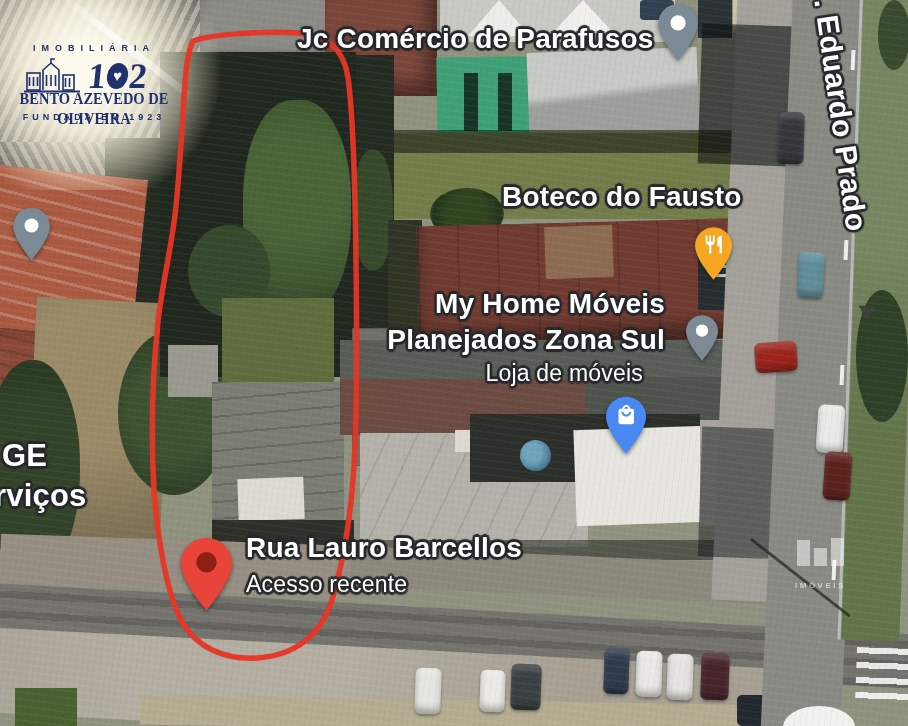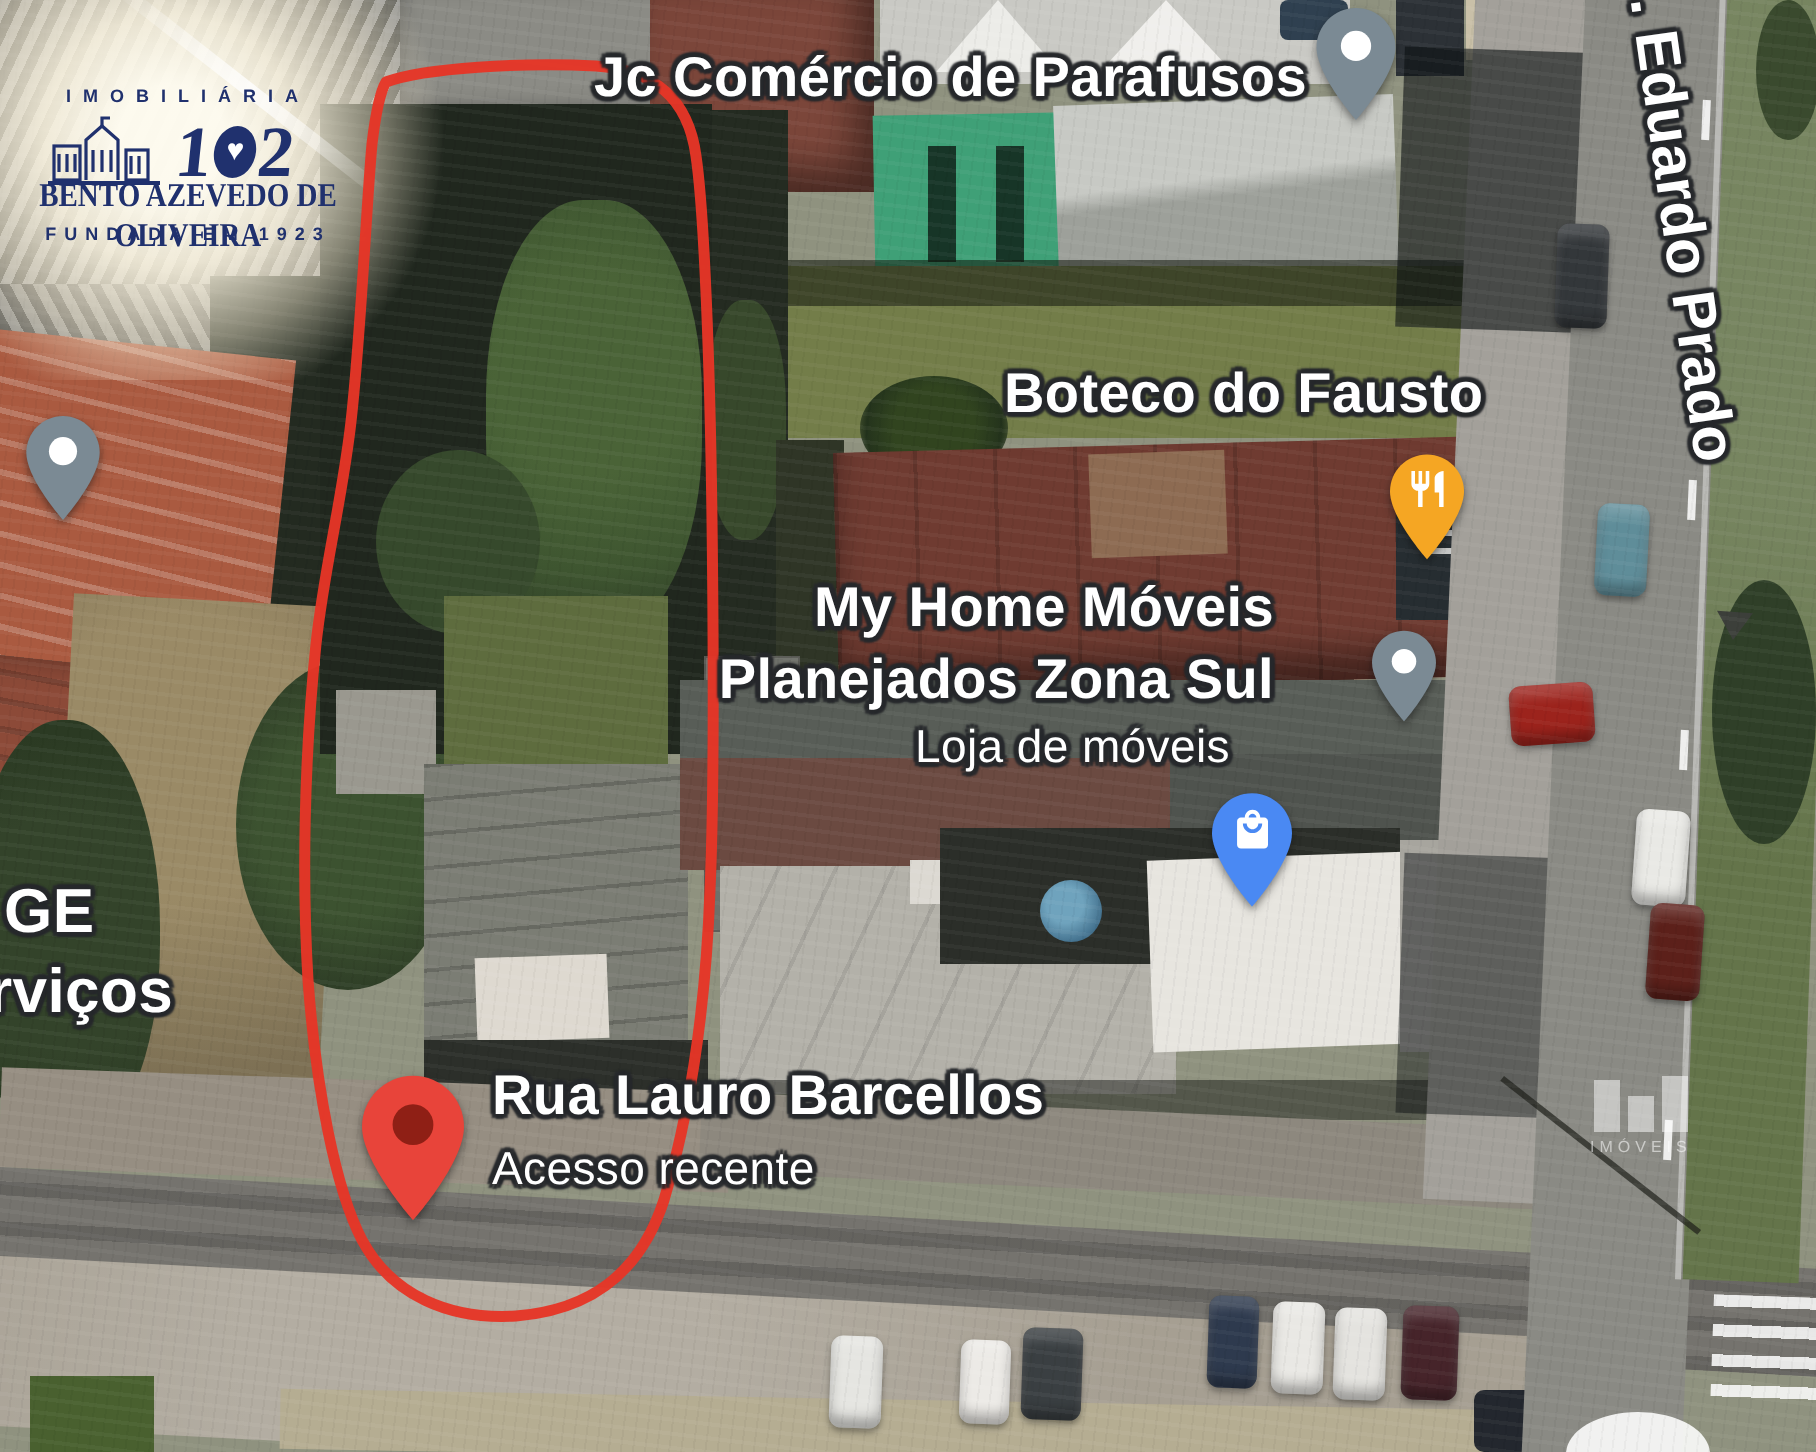--- a/index.html
+++ b/index.html
@@ -52,22 +52,22 @@
   .logo-zero{width:21px; height:26px; margin:0 1px; border-radius:50%; background:#20316e;
     display:flex; align-items:center; justify-content:center; color:#fff; font-size:15px; line-height:1;}
   .logo-name{position:absolute; left:6px; top:92px; width:176px; text-align:center;
     font-family:"Liberation Serif",serif; font-weight:700; font-size:14.5px; letter-spacing:0; transform:scaleY(1.15);}
   .logo-founded{position:absolute; left:10px; top:112px; width:168px; text-align:center;
     font-size:9px; font-weight:700; letter-spacing:4px;}
   
   #watermark{position:absolute; left:795px; top:538px; z-index:30; pointer-events:none;}
   #watermark .bars{display:flex; align-items:flex-end; gap:4px; justify-content:center;}
   #watermark .bar{background:rgba(255,255,255,.5); width:13px;}
-  #watermark .wm-text{margin-top:3px; text-align:center; color:rgba(255,255,255,.55);
-    font-size:8px; letter-spacing:2.5px; font-weight:400;}
+  #watermark .wm-text{margin-top:15px; text-align:center; color:rgba(255,255,255,.55);
+    font-size:8px; letter-spacing:2.5px; font-weight:700;}
   .car{position:absolute; z-index:3; border-radius:6px; box-shadow:0 2px 3px rgba(0,0,0,.35), inset 0 6px 6px rgba(255,255,255,.18), inset 0 -5px 6px rgba(0,0,0,.3);}
 </style>
 </head>
 <body>
 
 <div id="map">
 
   <div>
 
     <div class="sc" style="left:0;top:0;width:205px;height:152px;background:repeating-linear-gradient(115deg,#9c9c98 0 5px,#66665f 5px 10px);"></div>
@@ -186,21 +186,21 @@
     <path d="M193 41 C212 34 262 31 298 33 C326 35 344 48 348 78 C352 105 355 180 356 260
              C357 340 357 400 355 445 C353 500 346 553 332 600 C320 637 295 655 258 658
              C225 660 196 648 181 620 C168 595 158 545 154 490 C151 440 152 380 158 322
              C162 285 170 255 175 215 C180 175 183 105 186 72 C188 55 190 46 193 41 Z" fill="none" stroke="#e63527" stroke-width="5.5" stroke-linejoin="round" stroke-linecap="round" opacity=".96"></path>
   </svg>
 
   <div class="maplabel lab-lg" style="left:297px;top:22px;">Jc Comércio de Parafusos</div>
 
   <div class="maplabel lab-lg" style="left:502px;top:180px;">Boteco do Fausto</div>
 
-  <div class="maplabel right-align" style="left:312px;top:286px;width:325px;text-align:right;">
+  <div class="maplabel right-align" style="left:340px;top:286px;width:325px;text-align:right;">
     <div class="lab-lg" style="line-height:36px;">My Home Móveis</div>
     <div class="lab-lg" style="line-height:36px;">Planejados Zona Sul</div>
     <div class="lab-md" style="line-height:30px;margin-right:22px;">Loja de móveis</div>
   </div>
 
   <div class="maplabel" style="left:246px;top:528px;">
     <div class="lab-lg" style="line-height:40px;">Rua Lauro Barcellos</div>
     <div class="lab-md" style="line-height:32px;">Acesso recente</div>
   </div>
 

